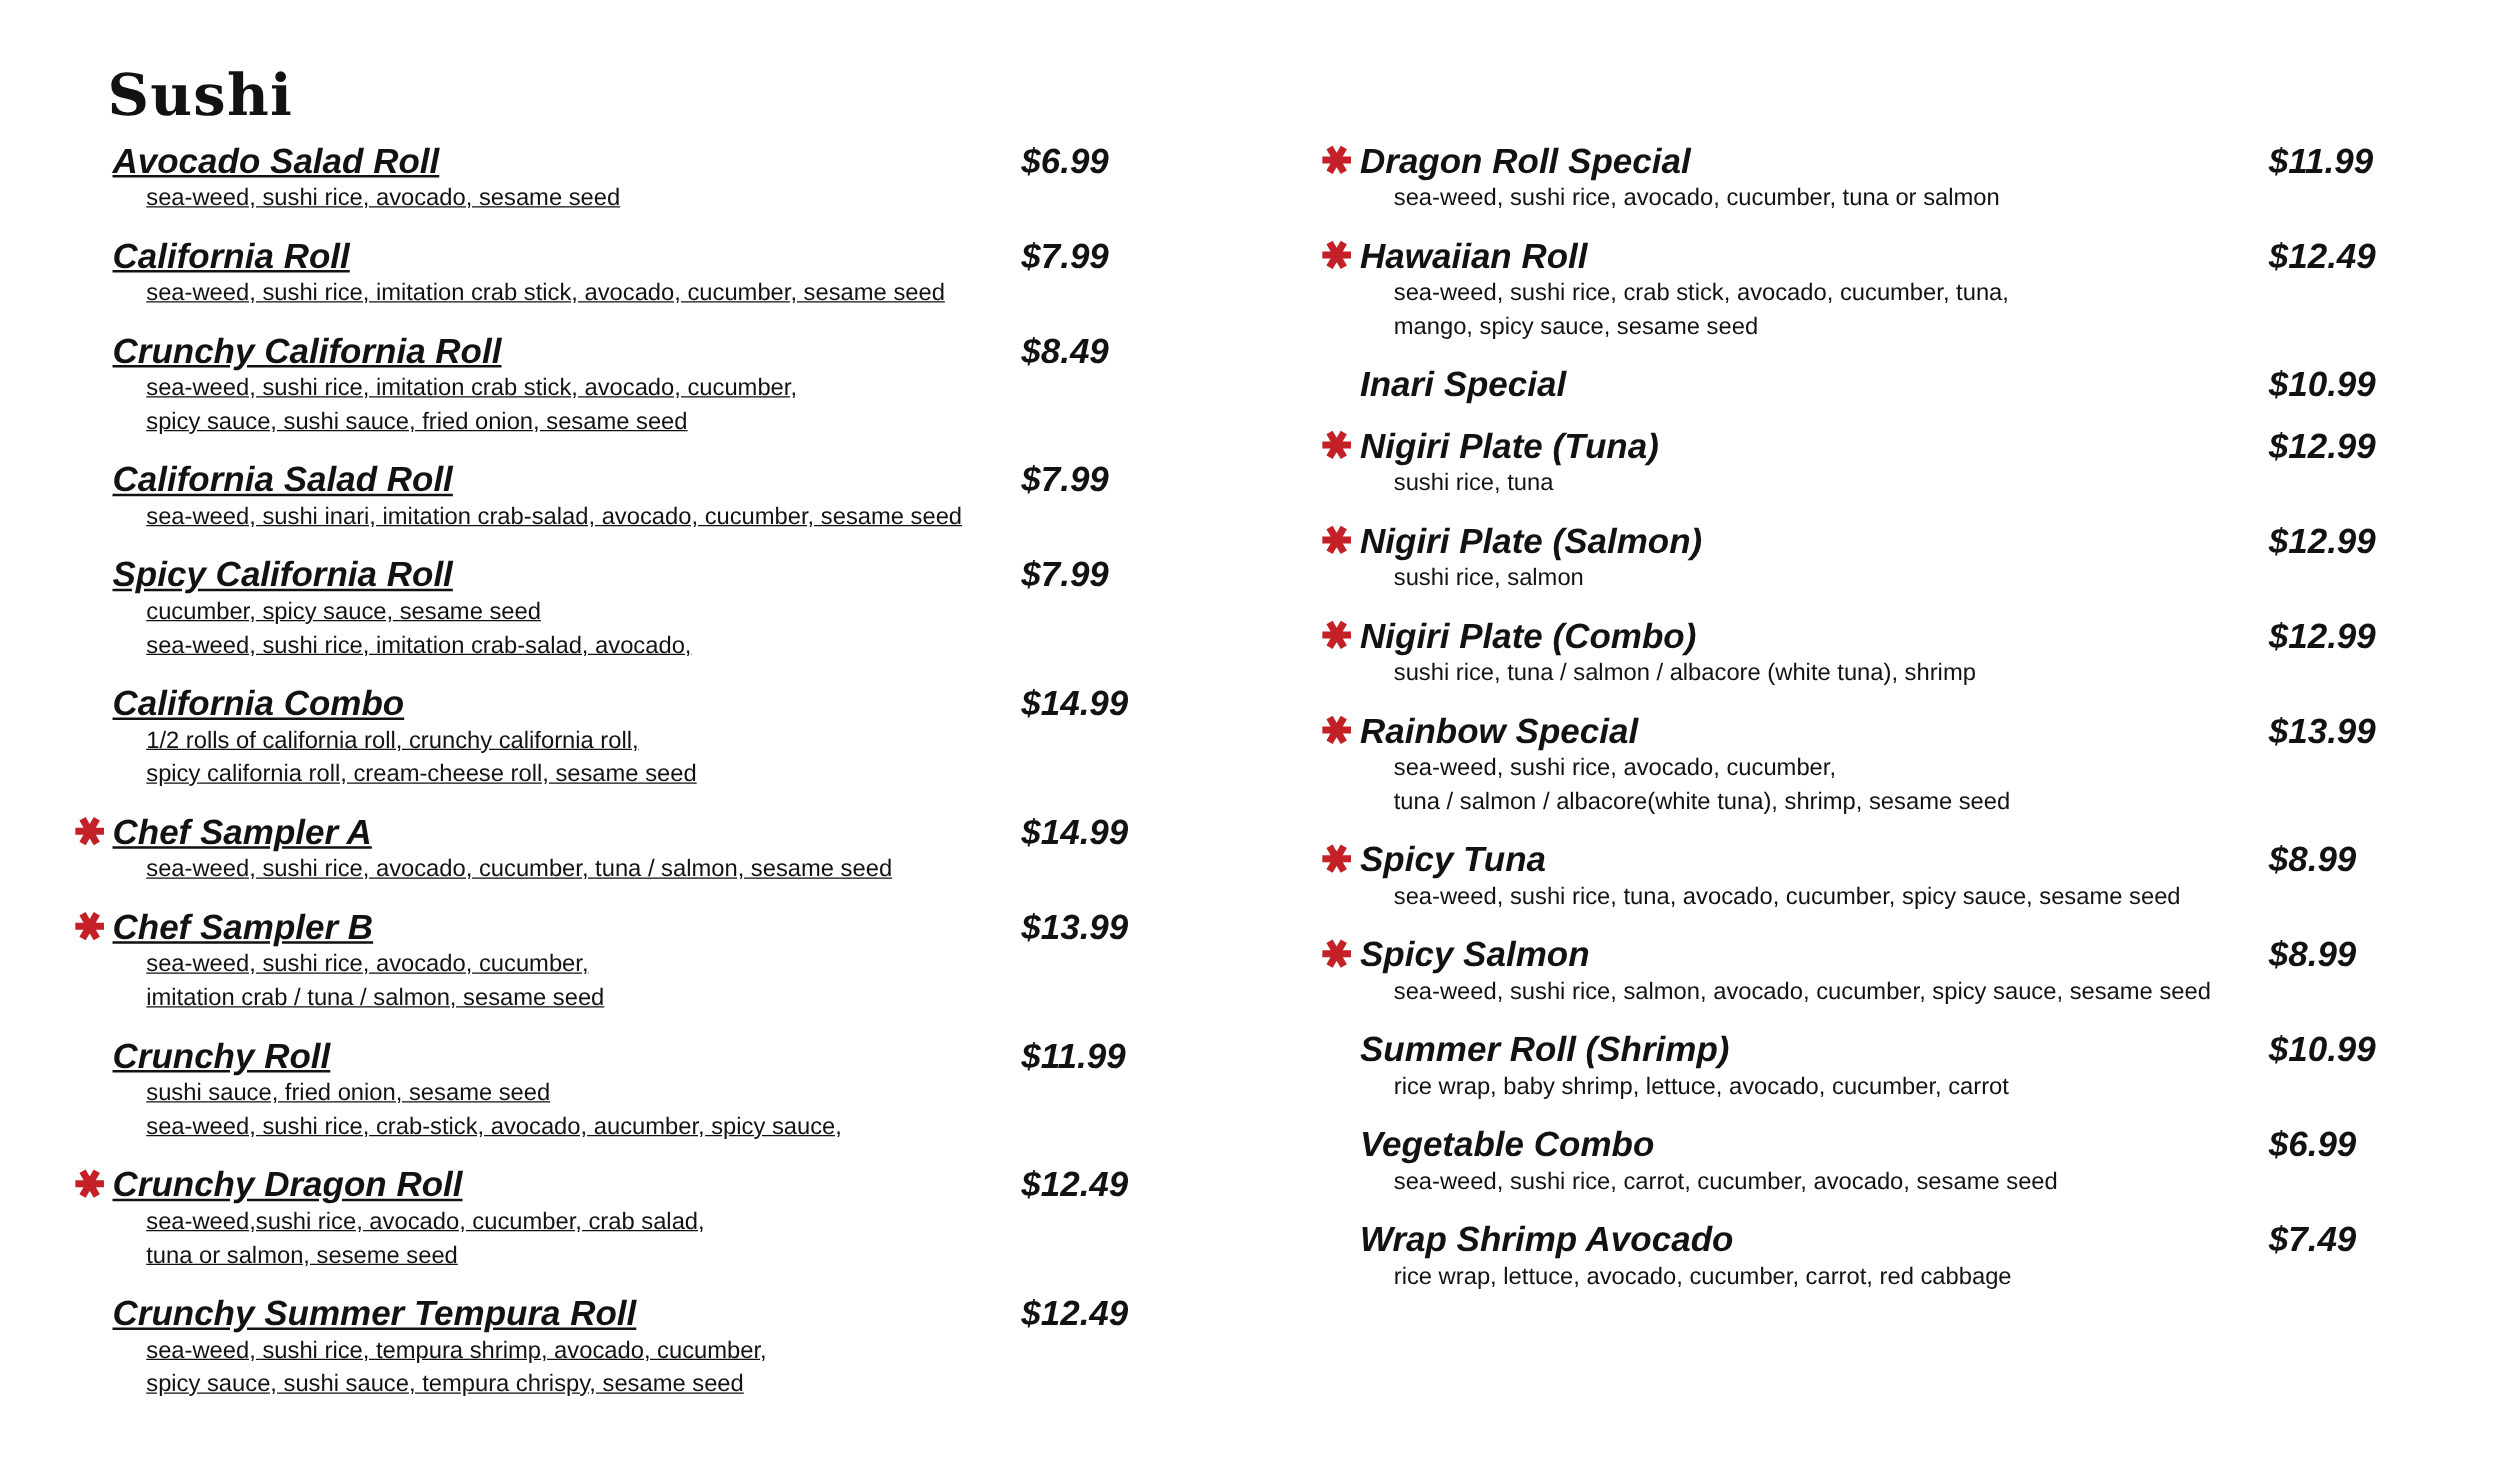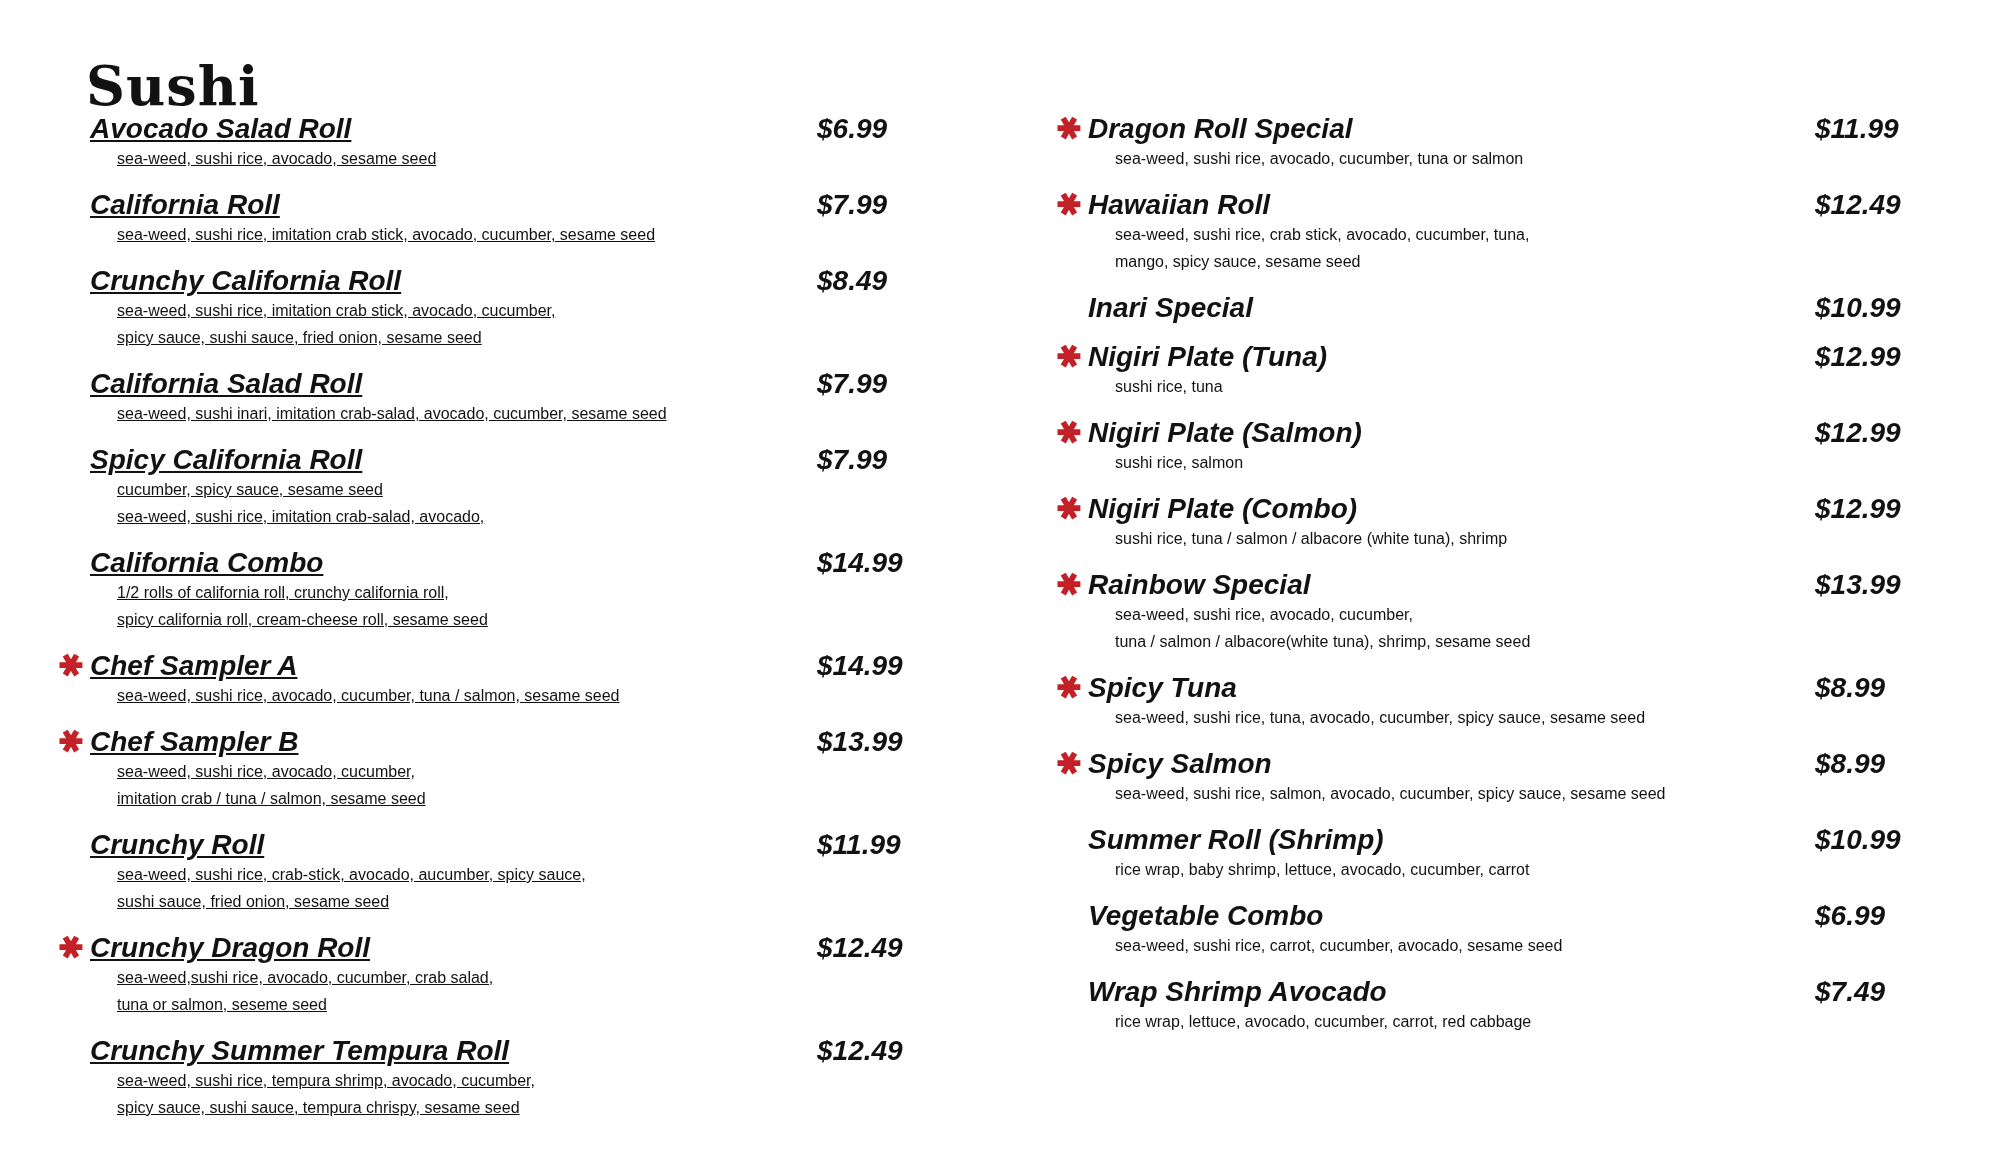--- a/index.html
+++ b/index.html
@@ -2,38 +2,38 @@
 <html><head>
 <meta charset="utf-8">
 <style>
   html,body{margin:0;padding:0;}
   body{
     width:2000px;height:1167px;background:#ffffff;color:#121212;
     font-family:"Liberation Sans", sans-serif;position:relative;overflow:hidden;
   }
   .title{
     position:absolute;left:86px;top:18px;
-    font-family:"DejaVu Serif", serif;font-weight:bold;font-size:54px;
+    font-family:"DejaVu Serif", serif;font-weight:bold;font-size:46px;
     letter-spacing:1px;color:#121212;
   }
   .col{position:absolute;top:112px;}
   .col-left{left:90px;width:845px;text-decoration:underline;}
   .col-right{left:1088px;width:830px;}
   .item{margin-bottom:16px;}
   .head{
     position:relative;font-weight:bold;font-style:italic;
     font-size:28px;line-height:33px;white-space:nowrap;
   }
   .star{
     position:absolute;left:-33px;top:1px;display:inline-block;
     font-style:normal;font-weight:bold;font-size:30px;line-height:30px;
     color:#c32127;transform:rotate(90deg);
   }
   .price{position:absolute;left:727px;top:0;}
-  .desc{padding-left:27px;font-size:16px;line-height:27px;color:#121212;}
+  .desc{padding-left:27px;font-size:19px;line-height:27px;color:#121212;}
   .desc-line{white-space:nowrap;}
 </style>
 </head>
 <body>
 
 <div class="page">
   <h1 class="title">Sushi</h1>
   <div class="col col-left">
   <div class="item">
     <div class="head">
@@ -127,22 +127,22 @@
         </div>
   </div>
 
   <div class="item">
     <div class="head">
       
       <span class="name">Crunchy Roll</span>
       <span class="price">$11.99</span>
     </div>
     <div class="desc">
+          <div class="desc-line">sushi sauce, fried onion, sesame seed</div>
           <div class="desc-line">sea-weed, sushi rice, crab-stick, avocado, aucumber, spicy sauce,</div>
-          <div class="desc-line">sushi sauce, fried onion, sesame seed</div>
         </div>
   </div>
 
   <div class="item">
     <div class="head">
       <span class="star">✱</span>
       <span class="name">Crunchy Dragon Roll</span>
       <span class="price">$12.49</span>
     </div>
     <div class="desc">

